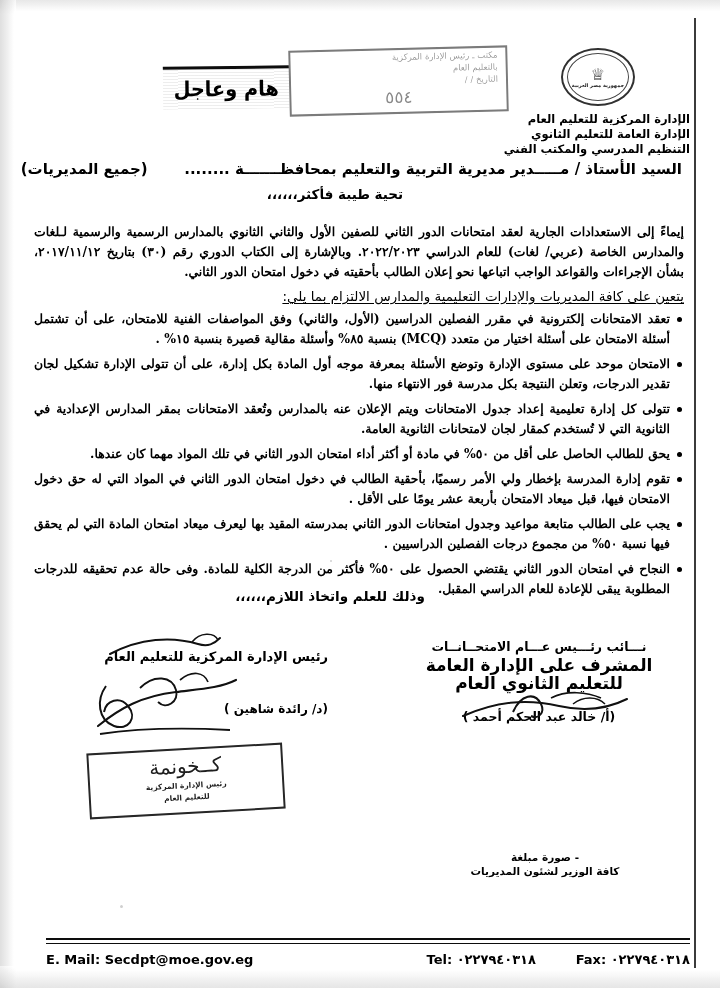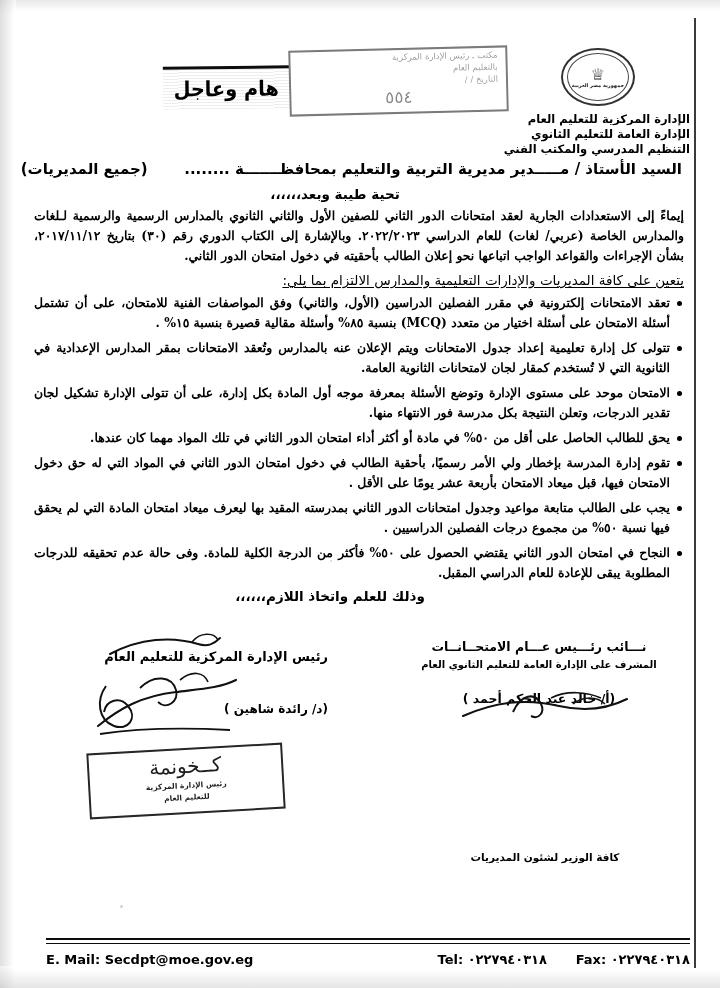--- a/index.html
+++ b/index.html
@@ -115,21 +115,21 @@
   }
 
   
   .body-block {
     position: absolute; left: 34px; top: 206px; width: 650px;
     direction: rtl; text-align: justify;
     font-family: "DejaVu Serif", "Liberation Serif", serif;
     font-size: 12.4px; line-height: 20px;
     font-weight: bold;
   }
-  .intro { text-align: justify; margin: 0 0 4px 0; }
+  .intro { text-align: justify; margin: 16px 0 4px 0; }
   .bold-head {
     direction: rtl; text-align: right;
     font-family: "DejaVu Sans", sans-serif;
     font-weight: normal; font-size: 13.5px;
     margin: 3px 0 3px 0; text-decoration: underline;
     text-underline-offset: 2px;
   }
   ul.clauses { list-style: none; margin: 0; padding: 0; }
   ul.clauses li {
     position: relative;
@@ -148,21 +148,21 @@
     font-weight: bold; font-size: 13.5px;
   }
 
   
   .sig-right {
     position: absolute; left: 404px; top: 638px; width: 270px;
     direction: rtl; text-align: center;
     font-weight: bold; font-size: 12.5px; line-height: 18px;
   }
   .sig-right .title1 { letter-spacing: 1.2px; }
-  .sig-right .title2 { font-size: 10px; letter-spacing: -.2px; }
+  .sig-right .title2 { font-size: 17px; letter-spacing: -.2px; }
   .sig-right .name { font-size: 12.5px; margin-top: 16px; }
 
   .sig-left {
     position: absolute; left: 48px; top: 648px; width: 280px;
     direction: rtl; 
     font-weight: bold; font-size: 13px; line-height: 18px;
   }
   .sig-left .name { font-size: 12px; margin-top: 34px; }
 
   .scribble {
@@ -200,21 +200,21 @@
     position: absolute; left: 46px; top: 938px; width: 644px; height: 0;
     border-top: 2.2px solid #111;
   }
   .footer-rule2 {
     position: absolute; left: 46px; top: 943px; width: 644px; height: 0;
     border-top: 1px solid #111;
   }
   .footer {
     position: absolute; left: 46px; top: 952px; width: 644px;
     display: flex; align-items: center;
-    font-weight: bold; font-size: 13px; gap: 11px;
+    font-weight: bold; font-size: 13px;
   }
   .footer .f-mail { width: 300px; text-align: left; }
   .footer .f-tel  { width: 190px; text-align: right; }
   .footer .f-fax  { flex: 1; text-align: right; padding-left: 6px; }
 
   .speck {
     position: absolute; background: #9a9a9a; border-radius: 50%;
     opacity: .5;
   }
 </style>
@@ -249,29 +249,29 @@
     <div>الإدارة المركزية للتعليم العام</div>
     <div>الإدارة العامة للتعليم الثانوي</div>
     <div>التنظيم المدرسي والمكتب الفني</div>
   </div>
 
   <div class="addressee">
     <span>السيد الأستاذ / مـــــدير مديرية التربية والتعليم بمحافظـــــــة ........</span>
     <span style="display:inline-block;width:26px"></span>
     <span>(جميع المديريات)</span>
   </div>
-  <div class="greeting">تحية طيبة وبعد،،،،،،</div>
+  <div class="greeting">تحية طيبة فأكثر،،،،،،</div>
 
   <div class="body-block">
     <p class="intro">إيماءً إلى الاستعدادات الجارية لعقد امتحانات الدور الثاني للصفين الأول والثاني الثانوي بالمدارس الرسمية والرسمية لـلغات والمدارس الخاصة (عربي/ لغات) للعام الدراسي ٢٠٢٢/٢٠٢٣. وبالإشارة إلى الكتاب الدوري رقم (٣٠) بتاريخ ٢٠١٧/١١/١٢، بشأن الإجراءات والقواعد الواجب اتباعها نحو إعلان الطالب بأحقيته في دخول امتحان الدور الثاني.</p>
     <div class="bold-head">يتعين على كافة المديريات والإدارات التعليمية والمدارس الالتزام بما يلي:</div>
     <ul class="clauses">
       <li>تعقد الامتحانات إلكترونية في مقرر الفصلين الدراسين (الأول، والثاني) وفق المواصفات الفنية للامتحان، على أن تشتمل أسئلة الامتحان على أسئلة اختيار من متعدد (MCQ) بنسبة ٨٥% وأسئلة مقالية قصيرة بنسبة ١٥% .</li>
+      <li>الامتحان موحد على مستوى الإدارة وتوضع الأسئلة بمعرفة موجه أول المادة بكل إدارة، على أن تتولى الإدارة تشكيل لجان تقدير الدرجات، وتعلن النتيجة بكل مدرسة فور الانتهاء منها.</li>
       <li>تتولى كل إدارة تعليمية إعداد جدول الامتحانات ويتم الإعلان عنه بالمدارس وتُعقد الامتحانات بمقر المدارس الإعدادية في الثانوية التي لا تُستخدم كمقار لجان لامتحانات الثانوية العامة.</li>
-      <li>الامتحان موحد على مستوى الإدارة وتوضع الأسئلة بمعرفة موجه أول المادة بكل إدارة، على أن تتولى الإدارة تشكيل لجان تقدير الدرجات، وتعلن النتيجة بكل مدرسة فور الانتهاء منها.</li>
       <li>يحق للطالب الحاصل على أقل من ٥٠% في مادة أو أكثر أداء امتحان الدور الثاني في تلك المواد مهما كان عندها.</li>
       <li>تقوم إدارة المدرسة بإخطار ولي الأمر رسميًا، بأحقية الطالب في دخول امتحان الدور الثاني في المواد التي له حق دخول الامتحان فيها، قبل ميعاد الامتحان بأربعة عشر يومًا على الأقل .</li>
       <li>يجب على الطالب متابعة مواعيد وجدول امتحانات الدور الثاني بمدرسته المقيد بها ليعرف ميعاد امتحان المادة التي لم يحقق فيها نسبة ٥٠% من مجموع درجات الفصلين الدراسيين .</li>
       <li>النجاح في امتحان الدور الثاني يقتضي الحصول على ٥٠% فأكثر من الدرجة الكلية للمادة. وفى حالة عدم تحقيقه للدرجات المطلوبة يبقى للإعادة للعام الدراسي المقبل.</li>
     </ul>
   </div>
 
   <div class="closing">وذلك للعلم واتخاذ اللازم،،،،،،</div>
 
   <div class="sig-right">
@@ -300,20 +300,21 @@
     <path d="M20 104 C 60 98, 110 98, 150 100" stroke="#151515" stroke-width="1.8" fill="none"></path>
   </svg>
 
   <div class="stamp-box">
     <div class="sb-sig">كــخونمة</div>
     <div class="sb-txt">رئيس الإدارة المركزية</div>
     <div class="sb-txt">للتعليم العام</div>
   </div>
 
   <div class="cc-note">
+    <div>- صورة مبلغة</div>
     <div>كافة الوزير لشئون المديريات</div>
   </div>
 
   <div class="footer-rule"></div>
   <div class="footer-rule2"></div>
   <div class="footer">
     <div class="f-mail">E. Mail: Secdpt@moe.gov.eg</div>
     <div class="f-tel">Tel: ٠٢٢٧٩٤٠٣١٨</div>
     <div class="f-fax">Fax: ٠٢٢٧٩٤٠٣١٨</div>
   </div>

